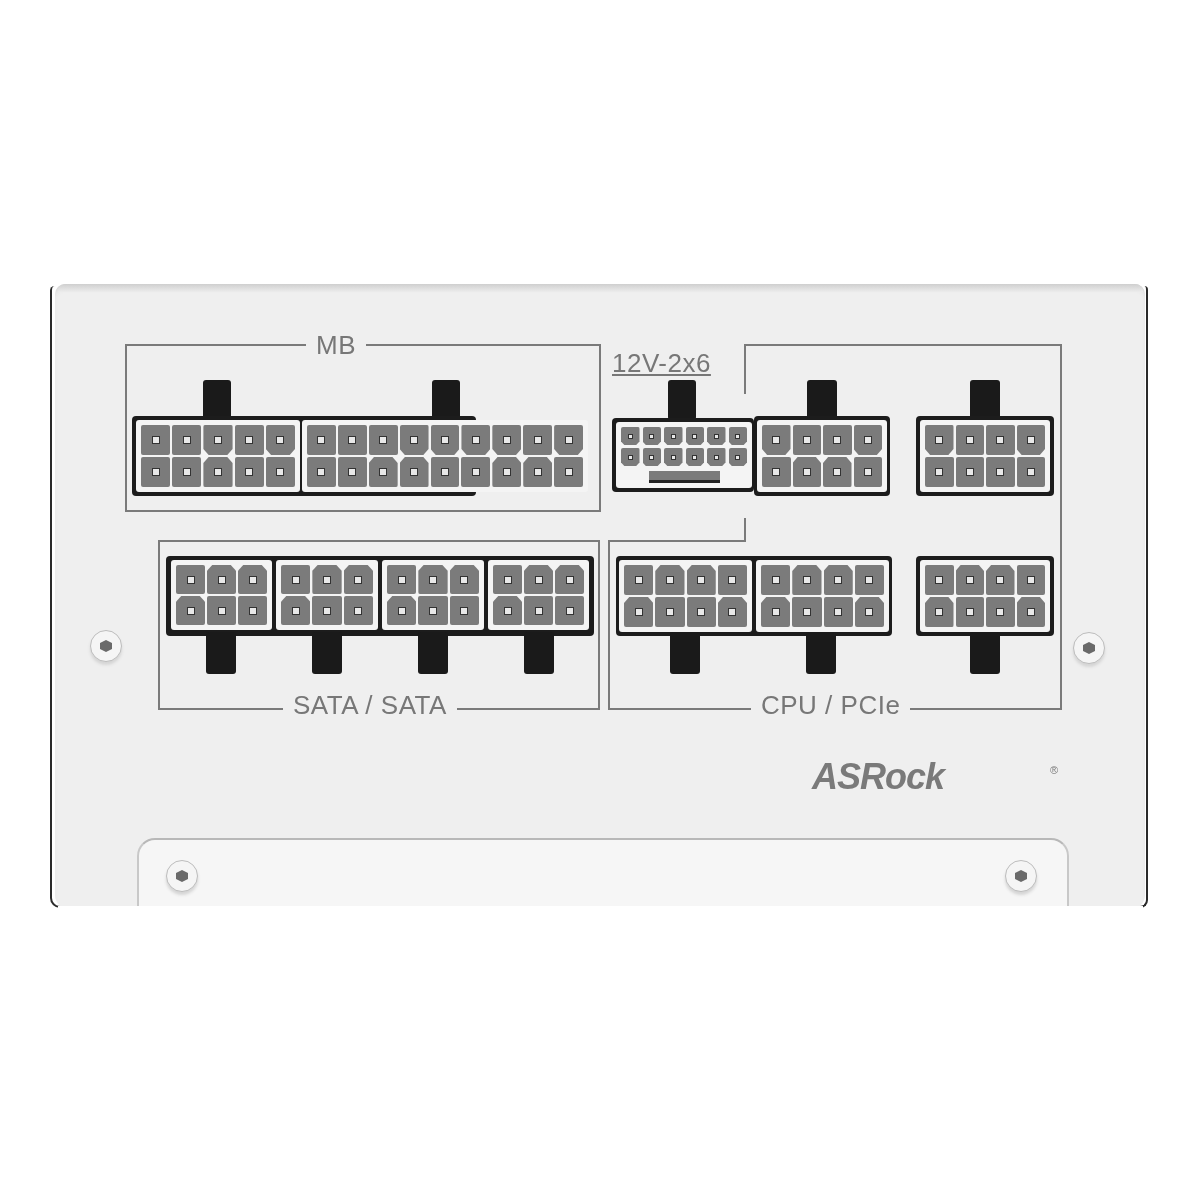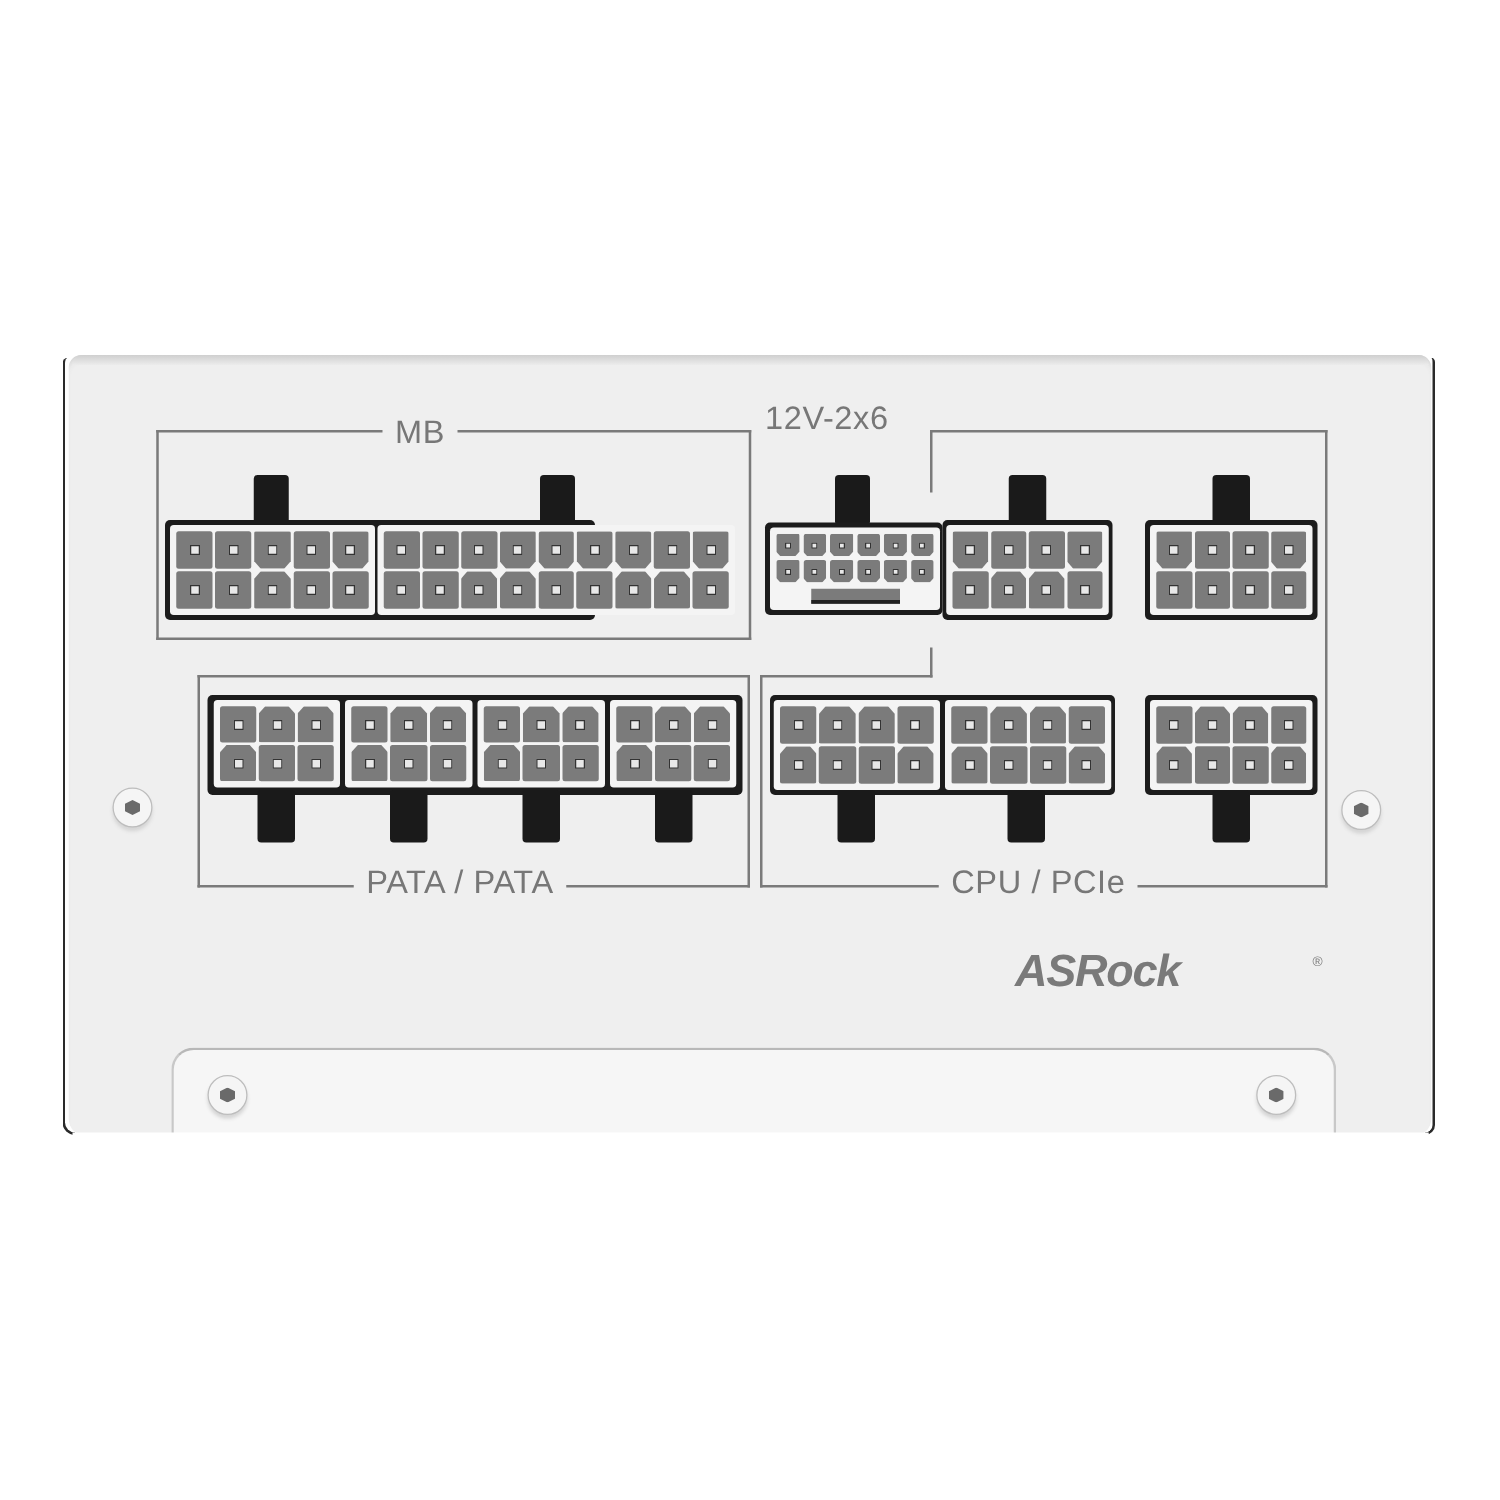--- a/index.html
+++ b/index.html
@@ -49,35 +49,35 @@
 </div>
 
 <div>
   <div class="line" style="left:125px;top:344px;width:476px;height:2px;"></div>
   <div class="line" style="left:125px;top:344px;width:2px;height:168px;"></div>
   <div class="line" style="left:125px;top:510px;width:476px;height:2px;"></div>
   <div class="line" style="left:599px;top:344px;width:2px;height:168px;"></div>
   <span class="label" style="left:306px;top:331px;">MB</span>
 </div>
 
-<span class="label" style="left:608px;top:320px;padding-left:4px;">12V-2x6</span>
+<span class="label" style="left:608px;top:349px;padding-left:4px;text-decoration:underline;">12V-2x6</span>
 <div>
   <div class="line" style="left:744px;top:344px;width:318px;height:2px;"></div>
   <div class="line" style="left:744px;top:344px;width:2px;height:50px;"></div>
   <div class="line" style="left:1060px;top:344px;width:2px;height:366px;"></div>
   <div class="line" style="left:744px;top:518px;width:2px;height:24px;"></div>
   <div class="line" style="left:608px;top:540px;width:138px;height:2px;"></div>
 </div>
 
 <div>
   <div class="line" style="left:158px;top:540px;width:442px;height:2px;"></div>
   <div class="line" style="left:158px;top:540px;width:2px;height:170px;"></div>
   <div class="line" style="left:158px;top:708px;width:442px;height:2px;"></div>
   <div class="line" style="left:598px;top:540px;width:2px;height:170px;"></div>
-  <span class="label" style="left:283px;top:691px;">PATA / PATA</span>
+  <span class="label" style="left:283px;top:691px;">SATA / SATA</span>
 </div>
 
 <div>
   <div class="line" style="left:608px;top:540px;width:2px;height:170px;"></div>
   <div class="line" style="left:608px;top:708px;width:454px;height:2px;"></div>
   <span class="label" style="left:751px;top:691px;">CPU / PCIe</span>
 </div>
 
 <div class="latch" style="left:203px;top:380px;width:28px;height:40px;"></div>
 <div class="latch" style="left:432px;top:380px;width:28px;height:40px;"></div>

